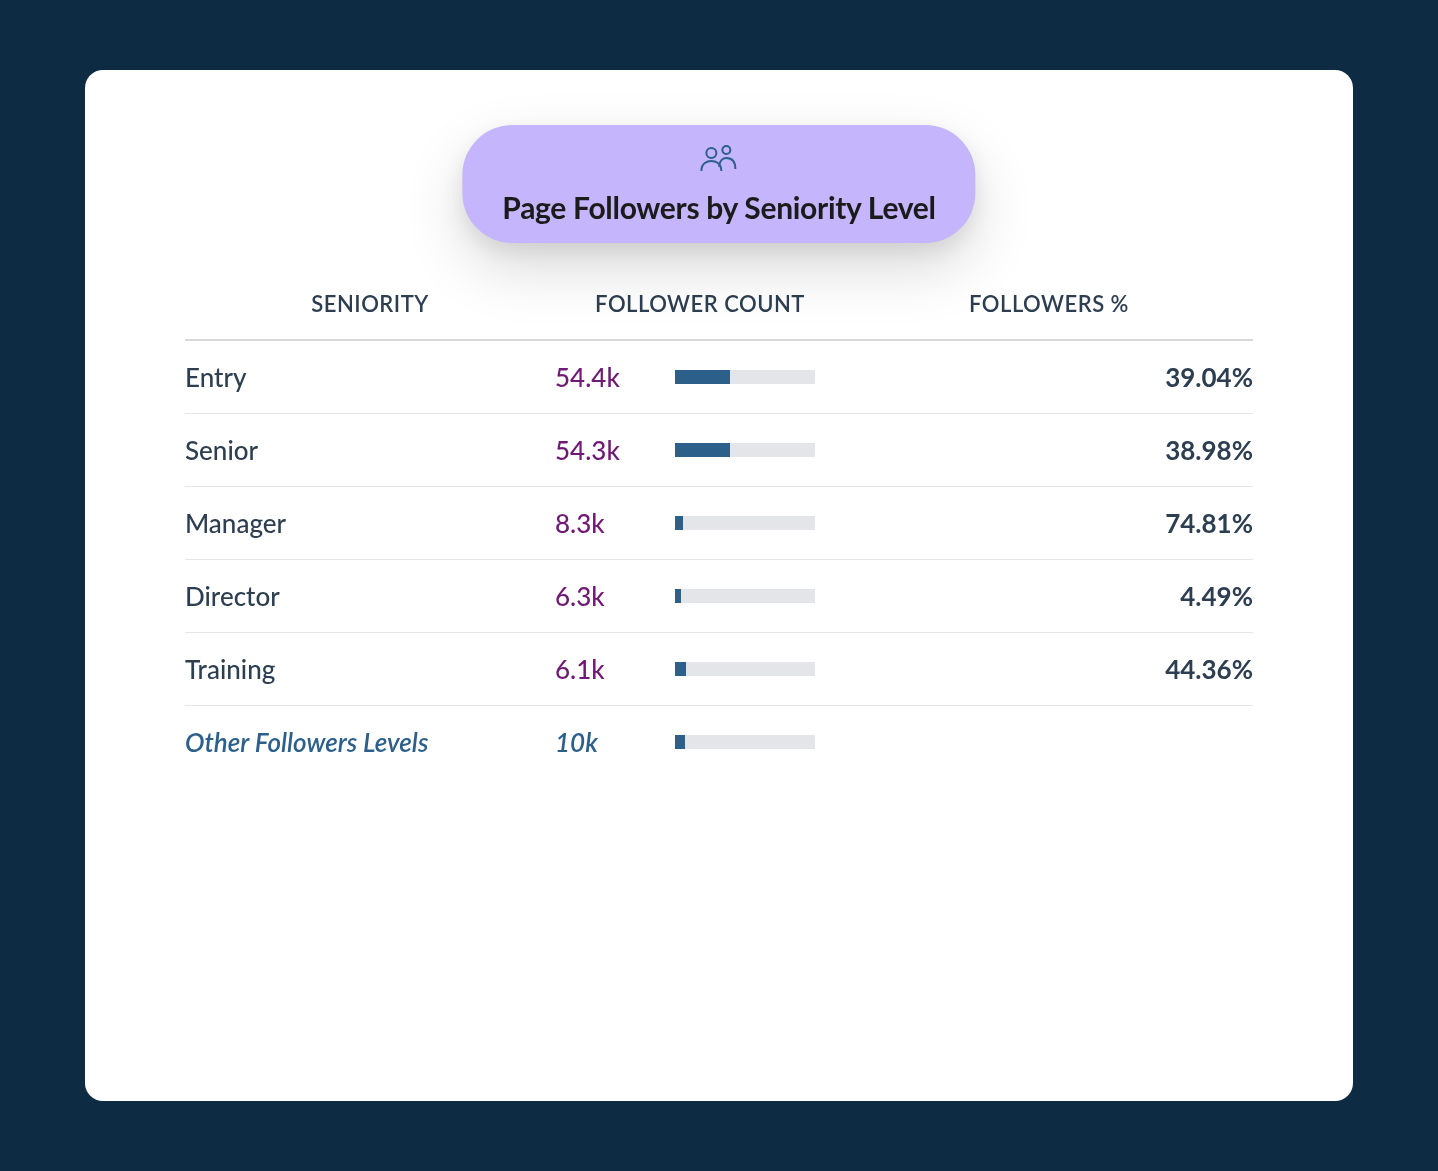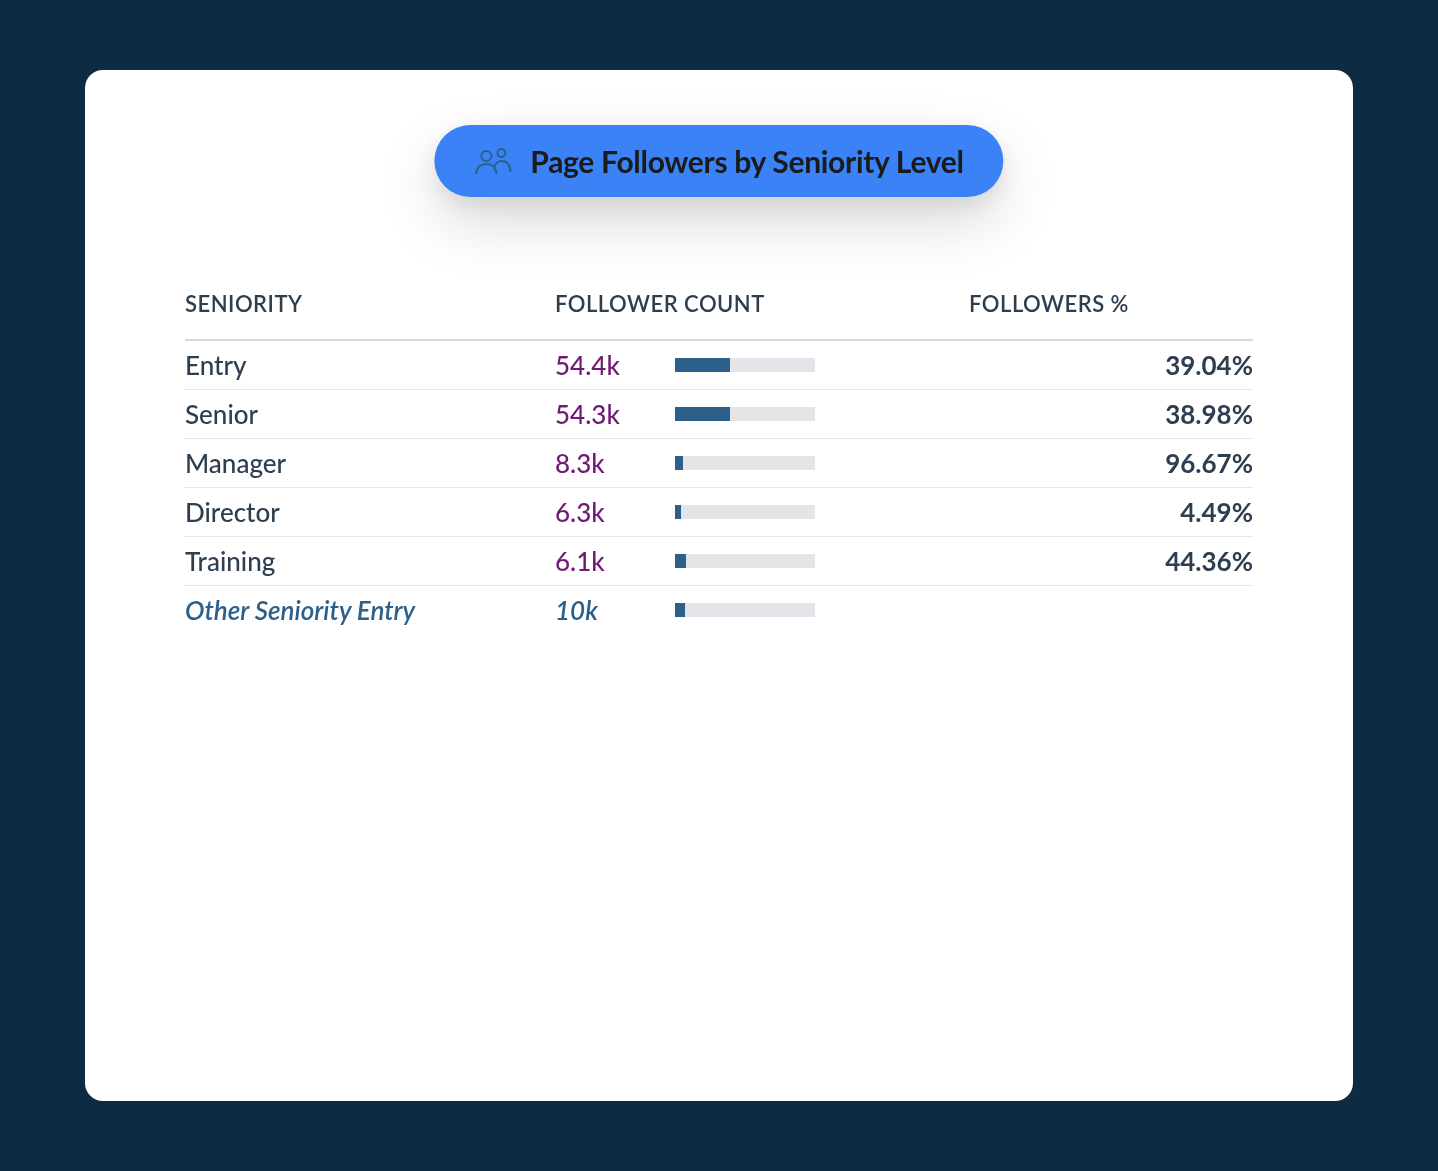--- a/index.html
+++ b/index.html
@@ -12,62 +12,64 @@
   }
   .card {
     background: #fff;
     border-radius: 18px;
     width: 100%;
     height: 100%;
     padding: 60px 100px;
     position: relative;
   }
   .title-pill {
-    background: #3b82f6;
+    background: #c4b5fd;
     border-radius: 50px;
     box-shadow: 0 25px 60px rgba(0,0,0,0.15), 0 8px 20px rgba(0,0,0,0.08);
     display: inline-flex;
     align-items: center;
     gap: 16px;
     padding: 18px 40px;
     position: absolute;
     left: 50%;
     transform: translateX(-50%);
     top: 55px;
+    flex-direction: column;
   }
   .title-pill .icon svg { display: block; }
   .title-pill .title-text {
     font-size: 30px;
     font-weight: 700;
     color: #1b1b1b;
     letter-spacing: -0.3px;
   }
   .table {
     margin-top: 160px;
     width: 100%;
   }
   .row {
     display: grid;
     grid-template-columns: 370px 120px 170px 1fr;
     align-items: center;
-    padding: 8px 0;
+    padding: 20px 0;
     border-bottom: 1px solid #e6e6e6;
   }
   .header-row {
     display: grid;
     grid-template-columns: 370px 290px 1fr;
     align-items: center;
     padding: 0 0 22px 0;
     border-bottom: 2px solid #d8d8d8;
   }
   .header-row .hcell {
     font-size: 22px;
     font-weight: 600;
     letter-spacing: 0.5px;
     color: #2c3e50;
+    text-align: center;
   }
   .header-row .hcell.right { text-align: center; }
   .cell-label {
     font-size: 26px;
     font-weight: 500;
     color: #2c3e50;
   }
   .cell-count {
     font-size: 26px;
     font-weight: 500;
@@ -148,21 +150,21 @@
           <div class="cell-pct">38.98%</div>
         </div>
         <div class="row">
           <div class="cell-label">Manager</div>
           <div class="cell-count">8.3k</div>
           <div class="cell-bar">
             <div class="bar-track">
               <div class="bar-fill" style="width: 5.96%;"></div>
             </div>
           </div>
-          <div class="cell-pct">96.67%</div>
+          <div class="cell-pct">74.81%</div>
         </div>
         <div class="row">
           <div class="cell-label">Director</div>
           <div class="cell-count">6.3k</div>
           <div class="cell-bar">
             <div class="bar-track">
               <div class="bar-fill" style="width: 4.49%;"></div>
             </div>
           </div>
           <div class="cell-pct">4.49%</div>
@@ -171,21 +173,21 @@
           <div class="cell-label">Training</div>
           <div class="cell-count">6.1k</div>
           <div class="cell-bar">
             <div class="bar-track">
               <div class="bar-fill" style="width: 8%;"></div>
             </div>
           </div>
           <div class="cell-pct">44.36%</div>
         </div>
         <div class="row other">
-          <div class="cell-label">Other Seniority Entry</div>
+          <div class="cell-label">Other Followers Levels</div>
           <div class="cell-count">10k</div>
           <div class="cell-bar">
             <div class="bar-track">
               <div class="bar-fill" style="width: 7.16%;"></div>
             </div>
           </div>
         </div>
       </div>
   </div>
 

